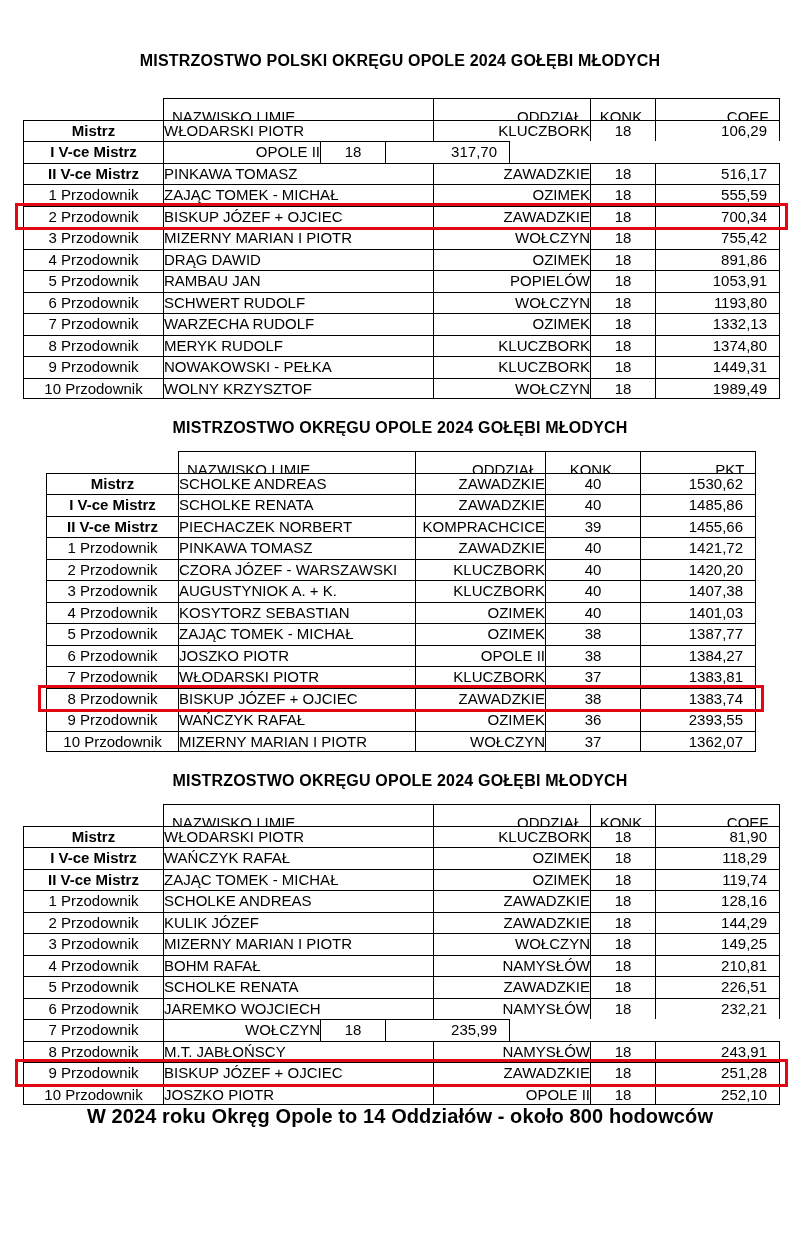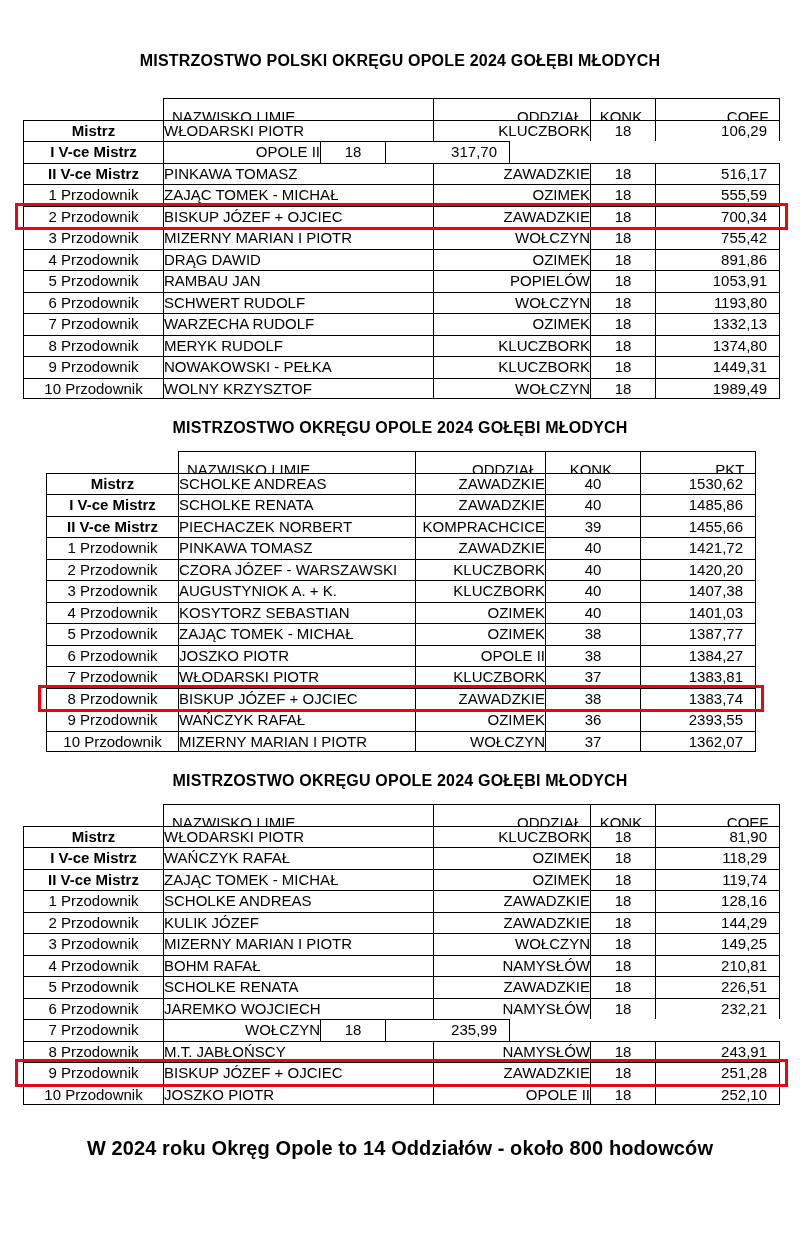--- a/index.html
+++ b/index.html
@@ -80,21 +80,20 @@
     top: -3px;
     bottom: -3px;
     left: -8px;
     right: -8px;
     border: 3px solid var(--hl, #e30613);
     pointer-events: none;
     z-index: 2;
   }
 
   .footer {
-    margin-top: 32px;
     font-size: 20px;
     font-weight: bold;
     text-align: center;
     letter-spacing: 0.1px;
   }
 </style>
 </head>
 <body>
 
 <div class="page">

